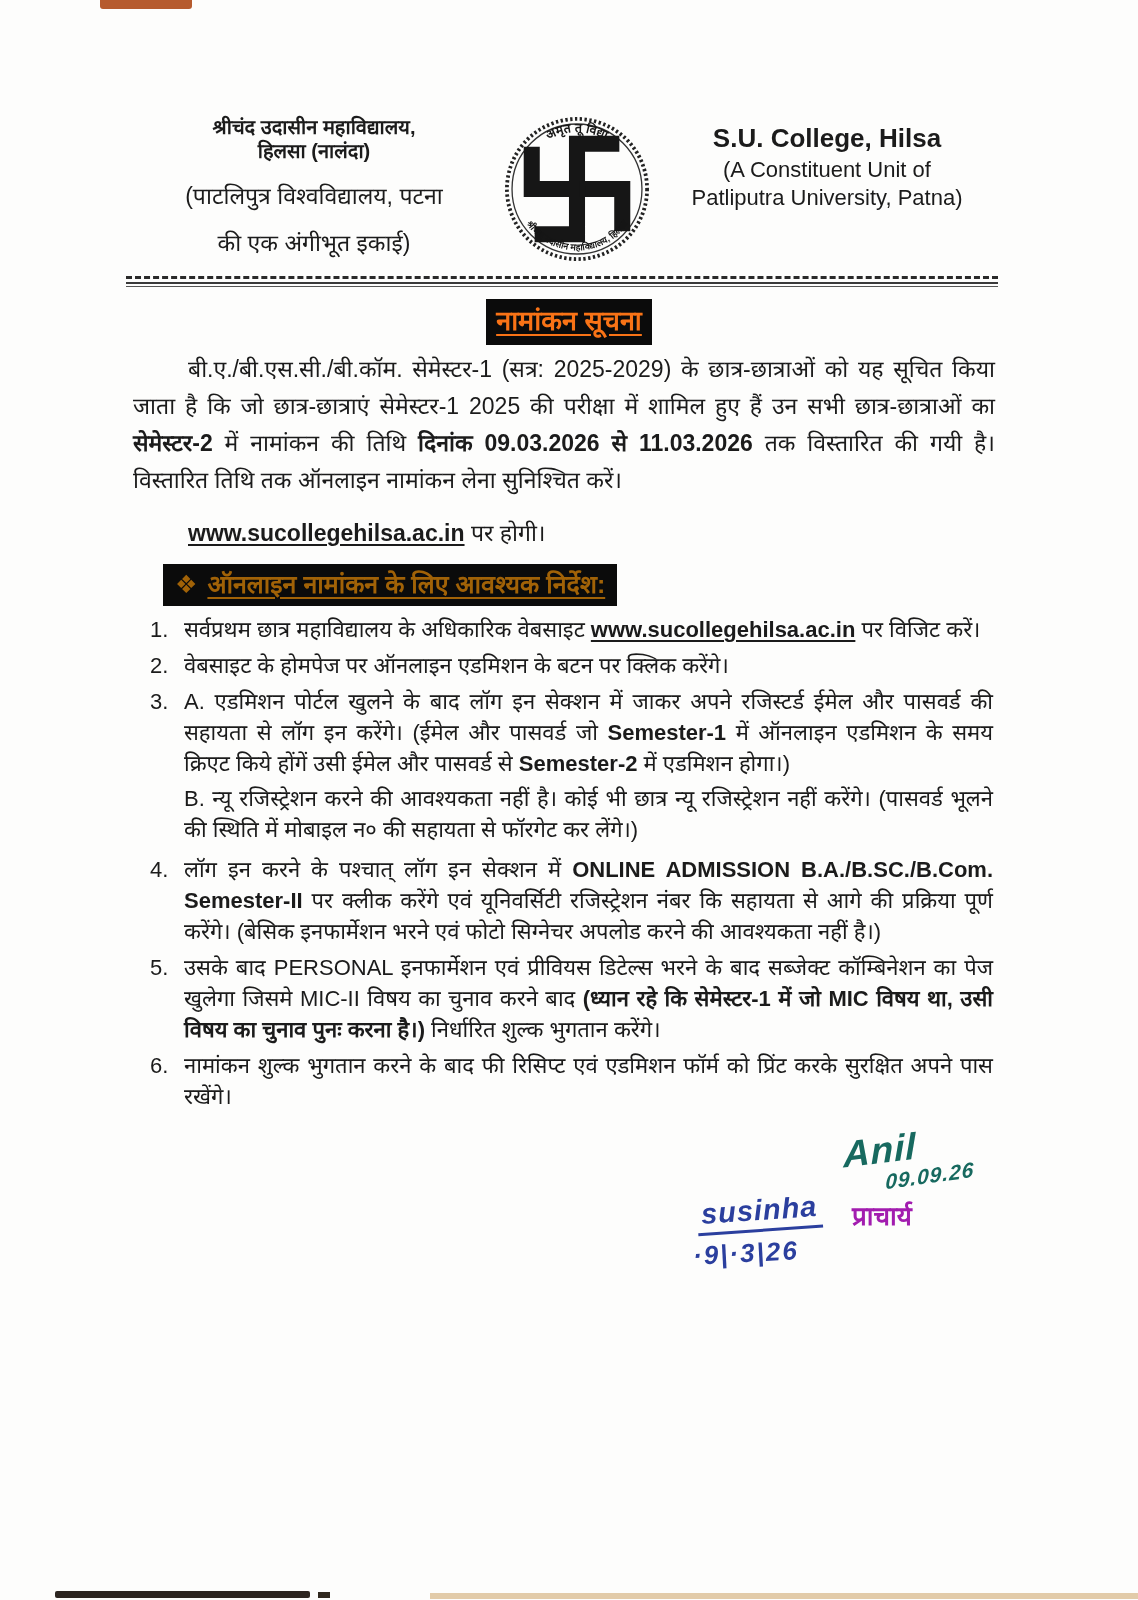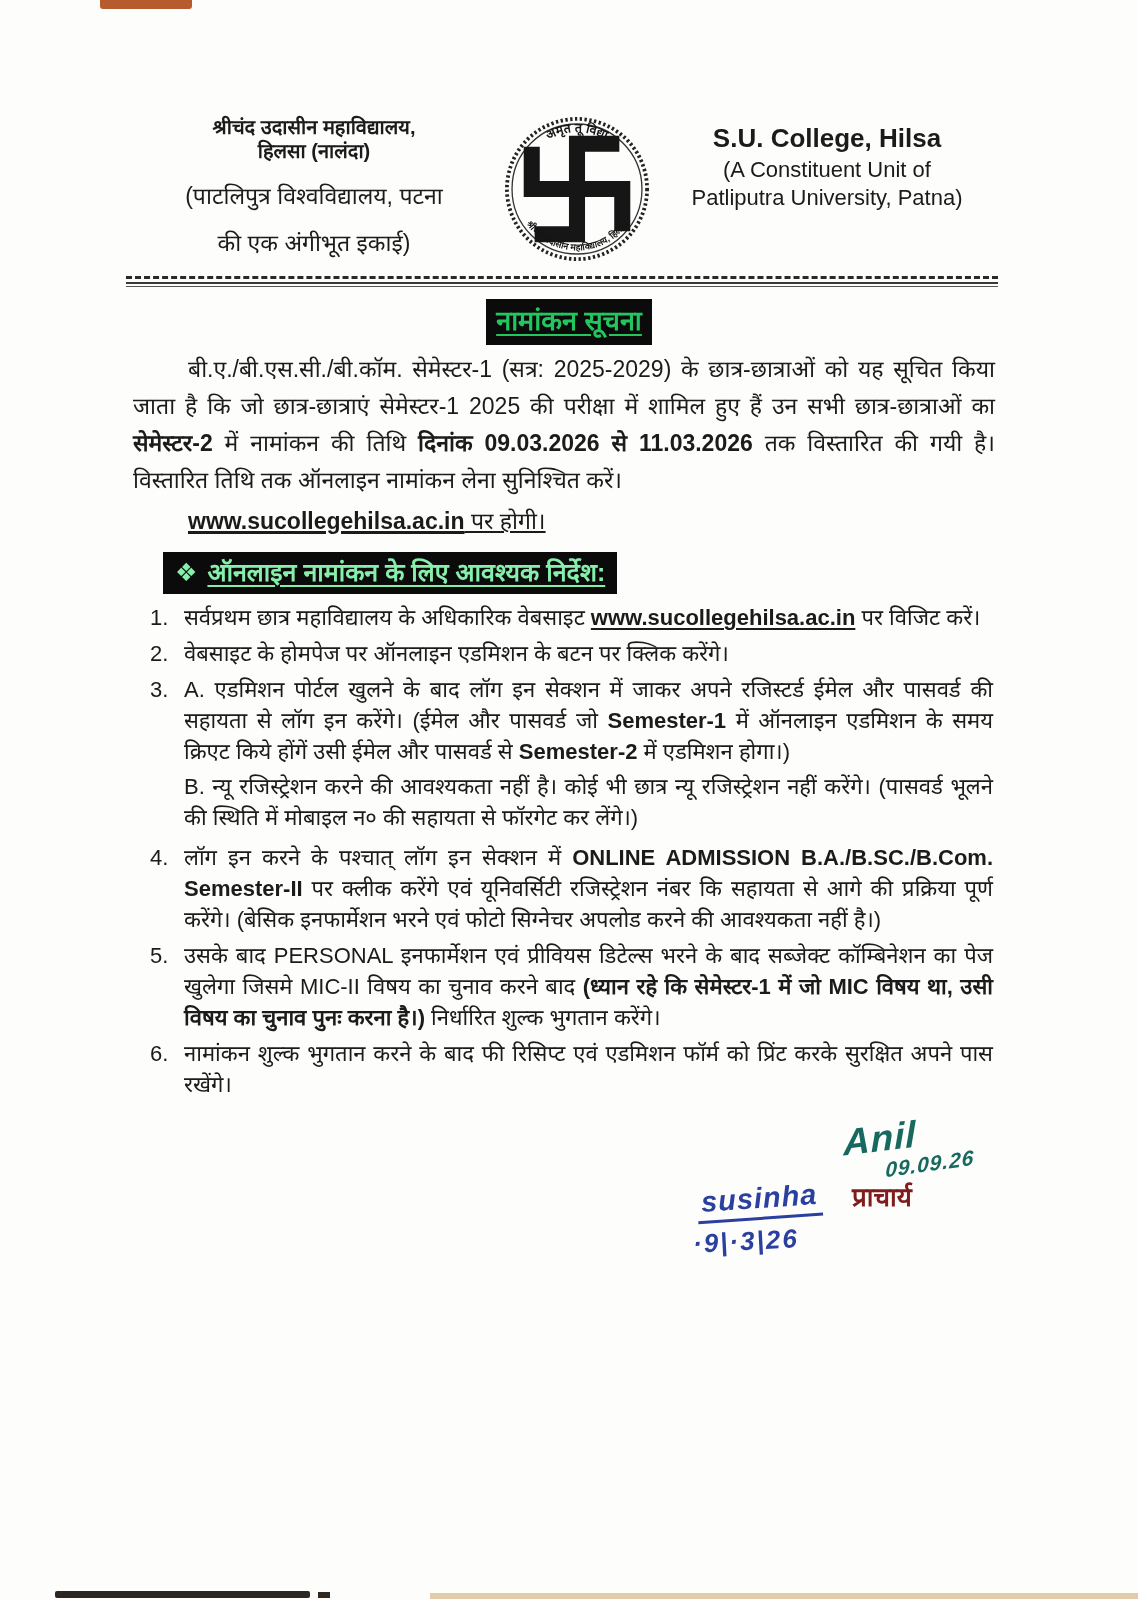--- a/index.html
+++ b/index.html
@@ -27,49 +27,49 @@
 
   .sep{margin:14px 140px 0 126px;}
   .sep .dash{border-top:3px dashed #2a2a2a;height:3px;}
   .sep .solid{border-top:2px solid #3a3a3a;border-bottom:1px solid #555;height:2px;}
 
   .meta{display:flex;justify-content:space-between;align-items:baseline;margin:6px 145px 0 132px;}
   .ref{font-size:21px;}
   .date{font-size:22px;font-weight:bold;}
 
   .title-row{text-align:center;margin-top:12px;}
-  .title-box{display:inline-block;background:#0b0b0b;color:#22c55e;font-weight:bold;font-size:27px;
+  .title-box{display:inline-block;background:#0b0b0b;color:#f97316;font-weight:bold;font-size:27px;
     padding:2px 10px 7px;text-decoration:underline;text-underline-offset:4px;}
 
   .para{margin:6px 143px 0 133px;font-size:23px;line-height:37px;text-align:justify;}
   .indent{text-indent:55px;}
   b{font-weight:bold;}
   .link{font-weight:bold;text-decoration:underline;text-underline-offset:3px;}
   .spread{text-align:justify;text-align-last:justify;word-spacing:14px;}
   .web-line2{padding-left:55px;text-align:left;text-align-last:left;}
   .note{font-weight:bold;margin-top:16px;}
 
   .sec-head-row{margin:12px 143px 0 163px;}
-  .sec-head{display:inline-block;background:#0b0b0b;color:#86efac;font-weight:bold;font-size:25px;padding:2px 12px 6px;}
+  .sec-head{display:inline-block;background:#0b0b0b;color:#a16207;font-weight:bold;font-size:25px;padding:2px 12px 6px;}
   .sec-head .ul{text-decoration:underline;text-underline-offset:4px;}
   .sec-head .bullet{margin-right:10px;text-decoration:none;}
 
   .olist{margin:8px 145px 0 150px;}
   .li{display:flex;margin-top:5px;}
   .li .num{width:34px;flex:0 0 auto;font-size:22px;line-height:31px;}
   .li .li-body{flex:1;font-size:22px;line-height:31px;text-align:justify;}
   .li .li-body p{margin:0 0 4px 0;}
 
   .sign-zone{position:relative;height:190px;margin-top:10px;}
   .hand{font-style:italic;letter-spacing:1px;}
   .sign-principal{position:absolute;left:843px;top:8px;color:#17695f;transform:rotate(-7deg) skewX(-6deg);
     font-size:37px;font-weight:600;}
   .sign-principal-date{position:absolute;left:885px;top:42px;color:#17695f;transform:rotate(-8deg) skewX(-10deg);
     font-size:21px;font-weight:600;}
-  .principal-title{position:absolute;left:852px;top:68px;font-size:26px;font-weight:bold;color:#7f1d1d;}
+  .principal-title{position:absolute;left:852px;top:75px;font-size:26px;font-weight:bold;color:#a21caf;}
   .sign-office{position:absolute;left:697px;top:72px;color:#2b3f9e;transform:rotate(-4deg);
     font-size:29px;font-weight:600;border-bottom:3px solid #2b3f9e;padding:0 4px 2px;}
   .sign-office-date{position:absolute;left:693px;top:116px;color:#2b3f9e;transform:rotate(-3deg);
     font-size:26px;font-weight:600;letter-spacing:2px;}
 </style>
 </head>
 <body>
 
 <div class="page">
 
@@ -118,21 +118,21 @@
     <div class="solid"></div>
   </div>
 
 
   <div class="title-row">
     <span class="title-box">नामांकन सूचना</span>
   </div>
 
   <p class="para indent"><span>बी.ए./बी.एस.सी./बी.कॉम. सेमेस्टर-1 (सत्र: 2025-2029) के छात्र-छात्राओं को यह सूचित किया जाता है कि जो छात्र-छात्राएं सेमेस्टर-1 2025 की परीक्षा में शामिल हुए हैं उन सभी छात्र-छात्राओं का </span><b>सेमेस्टर-2</b><span> में नामांकन की तिथि </span><b>दिनांक 09.03.2026 से 11.03.2026</b><span> तक विस्तारित की गयी है। विस्तारित तिथि तक ऑनलाइन नामांकन लेना सुनिश्चित करें।</span></p>
 
-  <div class="para web-line2" style="margin-top:4px;text-decoration:underline;"><span class="link">www.sucollegehilsa.ac.in</span><span> पर होगी।</span></div>
+  <div class="para web-line2" style="margin-top:16px;"><span class="link">www.sucollegehilsa.ac.in</span><span> पर होगी।</span></div>
 
 
   <div class="sec-head-row">
     <span class="sec-head"><span class="bullet">❖</span><span class="ul">ऑनलाइन नामांकन के लिए आवश्यक निर्देश:</span></span>
   </div>
 
   <div class="olist">
 
     <div class="li">
       <span class="num">1.</span>

